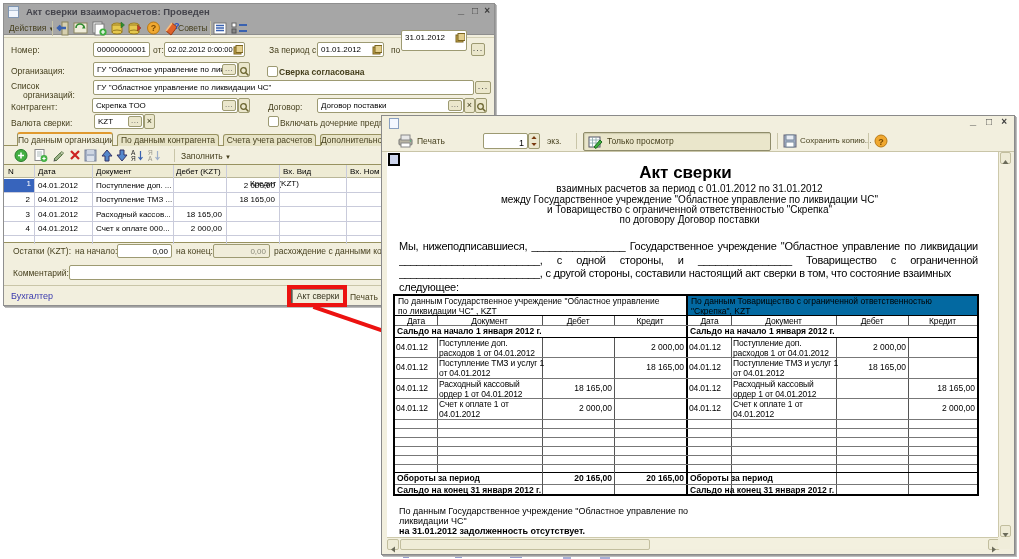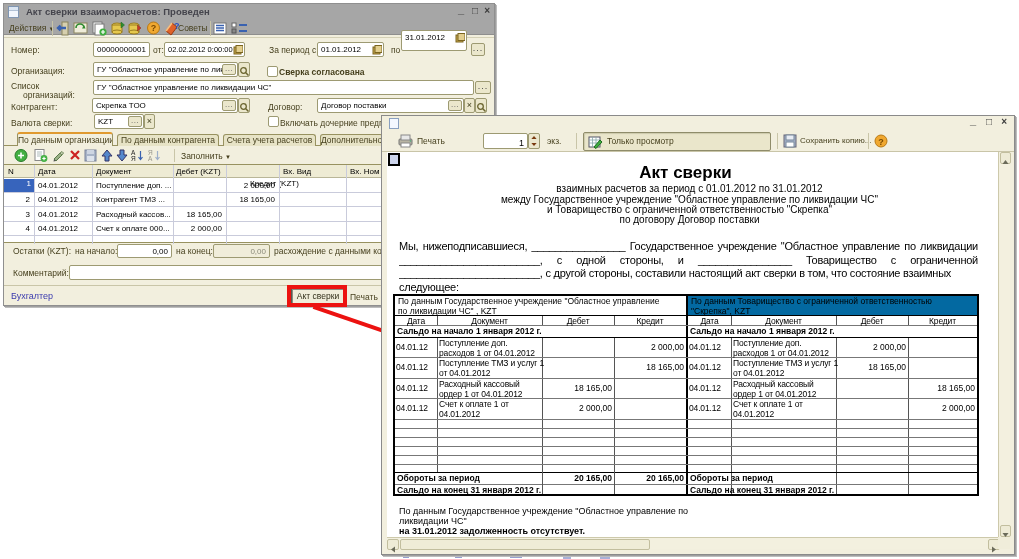--- a/index.html
+++ b/index.html
@@ -233,21 +233,21 @@
     <div class="abs" style="left:0;top:56px;width:487px;height:1px;background:#c9cbdb;"></div>
     <div class="abs" style="left:0;top:70px;width:487px;height:1px;background:#c9cbdb;"></div>
 
     <div class="abs" style="left:0;top:14px;width:30px;height:13px;background:#3764bc;color:#fff;text-align:right;padding-right:3px;">1</div>
     <span class="abs" style="left:34px;top:16px;">04.01.2012</span>
       <span class="abs" style="left:92px;top:16px;">Поступление доп. ...</span>
       <span class="abs" style="left:170px;top:16px;width:48px;text-align:right;"></span>
       <span class="abs" style="left:223px;top:16px;width:48px;text-align:right;">2 000,00</span>
     <span class="abs" style="left:8px;top:30px;width:18px;text-align:right;">2</span>
       <span class="abs" style="left:34px;top:30px;">04.01.2012</span>
-      <span class="abs" style="left:92px;top:30px;">Контрагент ТМЗ ...</span>
+      <span class="abs" style="left:92px;top:30px;">Поступление ТМЗ ...</span>
       <span class="abs" style="left:223px;top:30px;width:48px;text-align:right;">18 165,00</span>
     <span class="abs" style="left:8px;top:45px;width:18px;text-align:right;">3</span>
       <span class="abs" style="left:34px;top:45px;">04.01.2012</span>
       <span class="abs" style="left:92px;top:45px;">Расходный кассов...</span>
       <span class="abs" style="left:170px;top:45px;width:48px;text-align:right;">18 165,00</span>
     <span class="abs" style="left:8px;top:59px;width:18px;text-align:right;">4</span>
       <span class="abs" style="left:34px;top:59px;">04.01.2012</span>
       <span class="abs" style="left:92px;top:59px;">Счет к оплате 000...</span>
       <span class="abs" style="left:170px;top:59px;width:48px;text-align:right;">2 000,00</span>
   </div>

